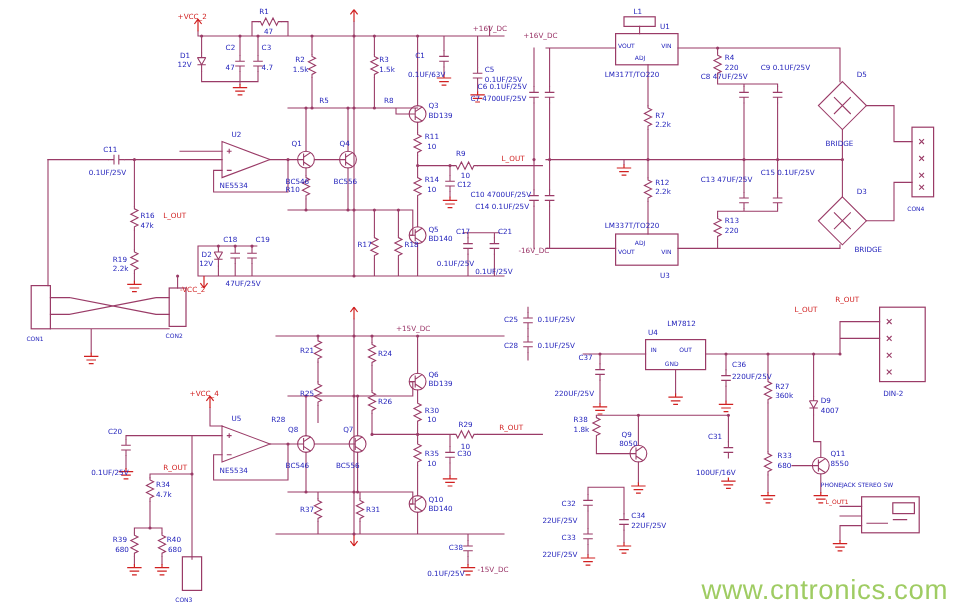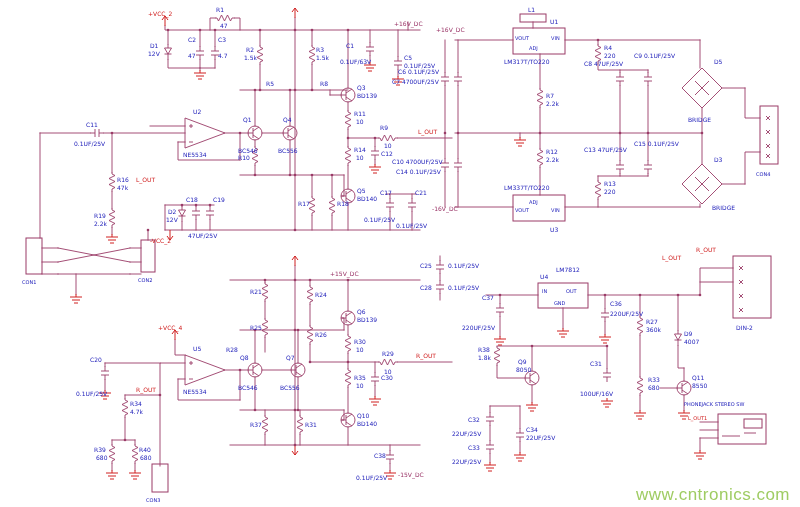--- a/index.html
+++ b/index.html
@@ -4,21 +4,21 @@
 <style>
   html,body{margin:0;padding:0;background:#ffffff;}
   .stage{position:relative;width:800px;height:507px;background:#ffffff;overflow:hidden;
          font-family:"DejaVu Sans",sans-serif;}
   svg{position:absolute;left:0;top:0;}
   svg text{font-family:"DejaVu Sans",sans-serif;}
   .wire{stroke:#9a3b67;stroke-width:0.9;fill:none;stroke-linecap:square;}
   .sym{stroke:#9a3b67;stroke-width:0.9;fill:none;}
   .red{stroke:#d02020;stroke-width:1;fill:none;}
   .ic{stroke:#9a3b67;stroke-width:1;fill:none;}
-  .watermark{position:absolute;right:10px;bottom:2px;font-size:17px;color:#9fcc63;
+  .watermark{position:absolute;right:10px;bottom:2px;font-size:23px;color:#9fcc63;
              font-family:"Liberation Sans",sans-serif;letter-spacing:0.5px;}
 </style>
 </head>
 <body>
 
 <div class="stage">
   <svg id="schematic" width="800" height="507" viewBox="0 0 800 507">
     <defs>
       <g id="res-v">
           <path class="sym" d="M0,0 V2 L3,3.5 L-3,6.5 L3,9.5 L-3,12.5 L3,15.5 L0,17 V20"></path>

